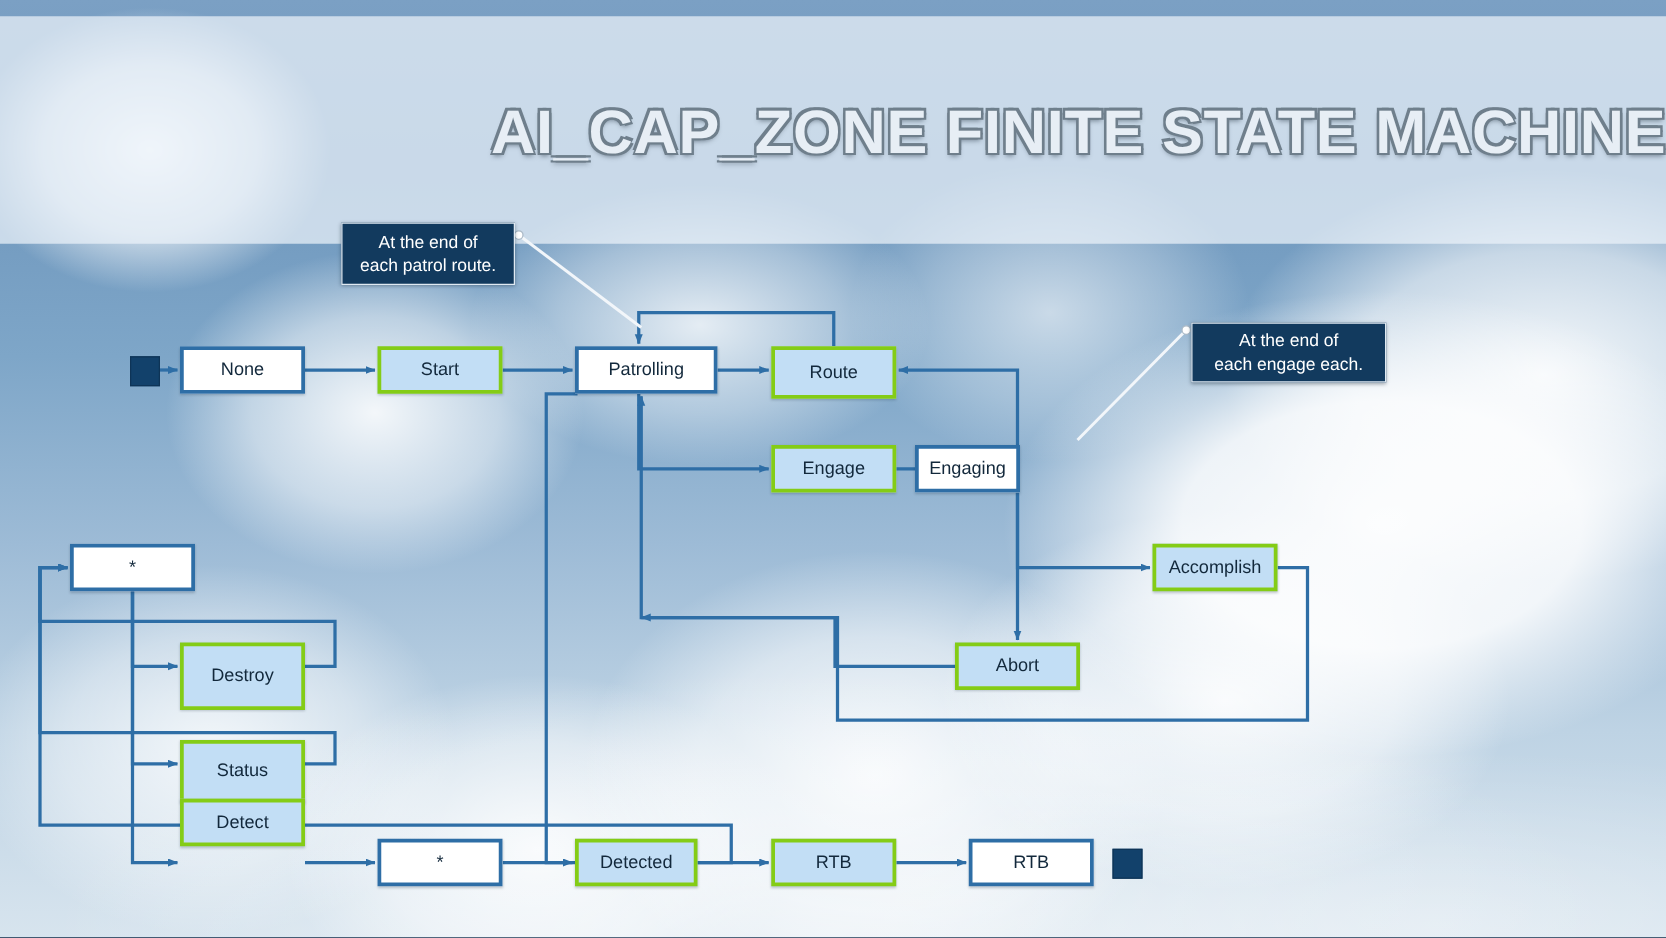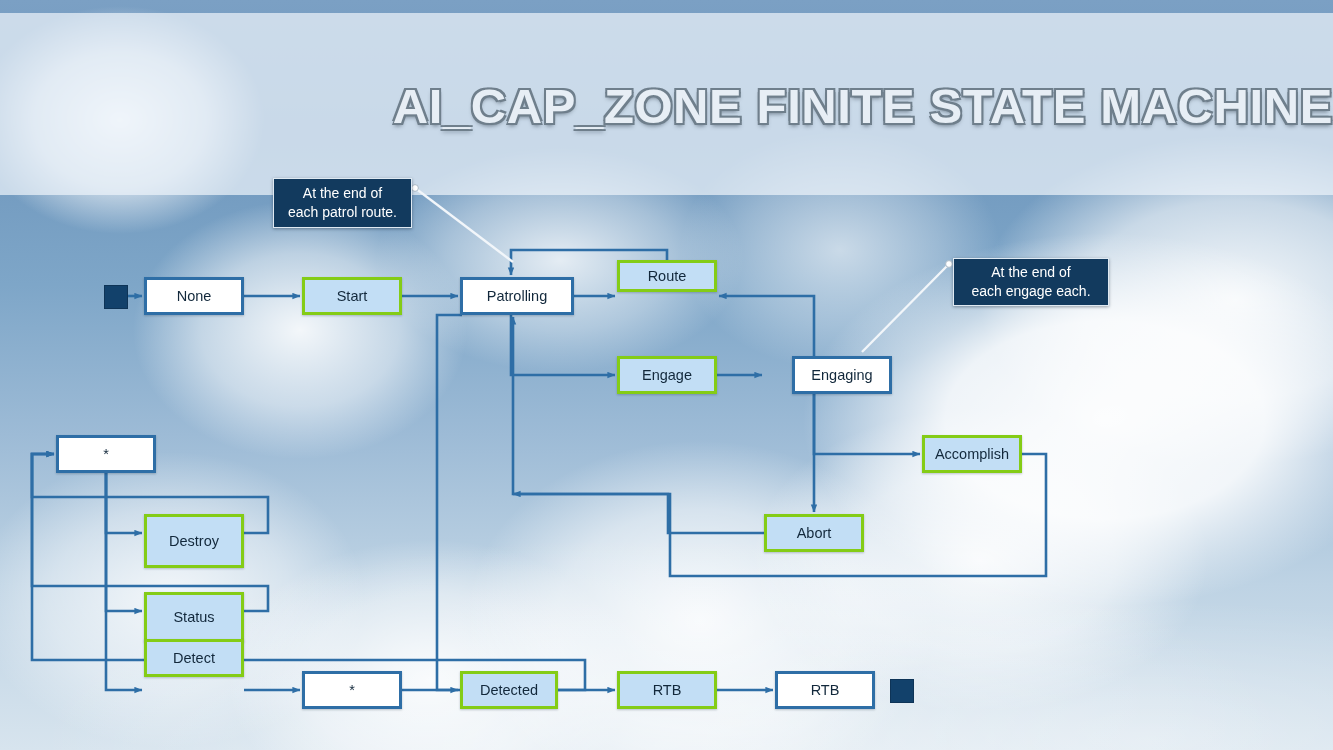--- a/index.html
+++ b/index.html
@@ -194,27 +194,27 @@
 
     <div class="node white" style="left:144px; top:277px; width:100px; height:38px;">
       <span>None</span>
     </div>
     <div class="node" style="left:302px; top:277px; width:100px; height:38px;">
       <span>Start</span>
     </div>
     <div class="node white" style="left:460px; top:277px; width:114px; height:38px;">
       <span>Patrolling</span>
     </div>
-    <div class="node" style="left:617px; top:260px; width:100px; height:32px;">
+    <div class="node" style="left:617px; top:277px; width:100px; height:42px;">
       <span>Route</span>
     </div>
     <div class="node" style="left:617px; top:356px; width:100px; height:38px;">
       <span>Engage</span>
     </div>
-    <div class="node white" style="left:792px; top:356px; width:100px; height:38px;">
+    <div class="node white" style="left:732px; top:356px; width:84px; height:38px;">
       <span>Engaging</span>
     </div>
     <div class="node" style="left:922px; top:435px; width:100px; height:38px;">
       <span>Accomplish</span>
     </div>
     <div class="node" style="left:764px; top:514px; width:100px; height:38px;">
       <span>Abort</span>
     </div>
     <div class="node white" style="left:56px; top:435px; width:100px; height:38px;">
       <span>*</span>

